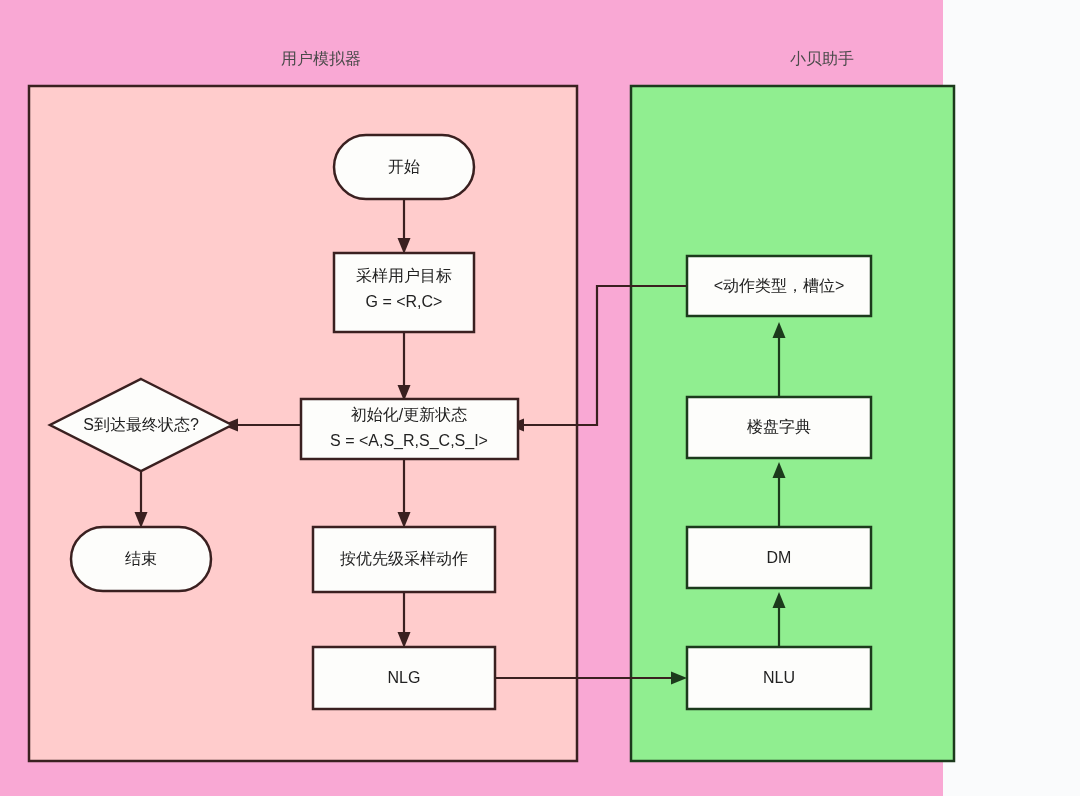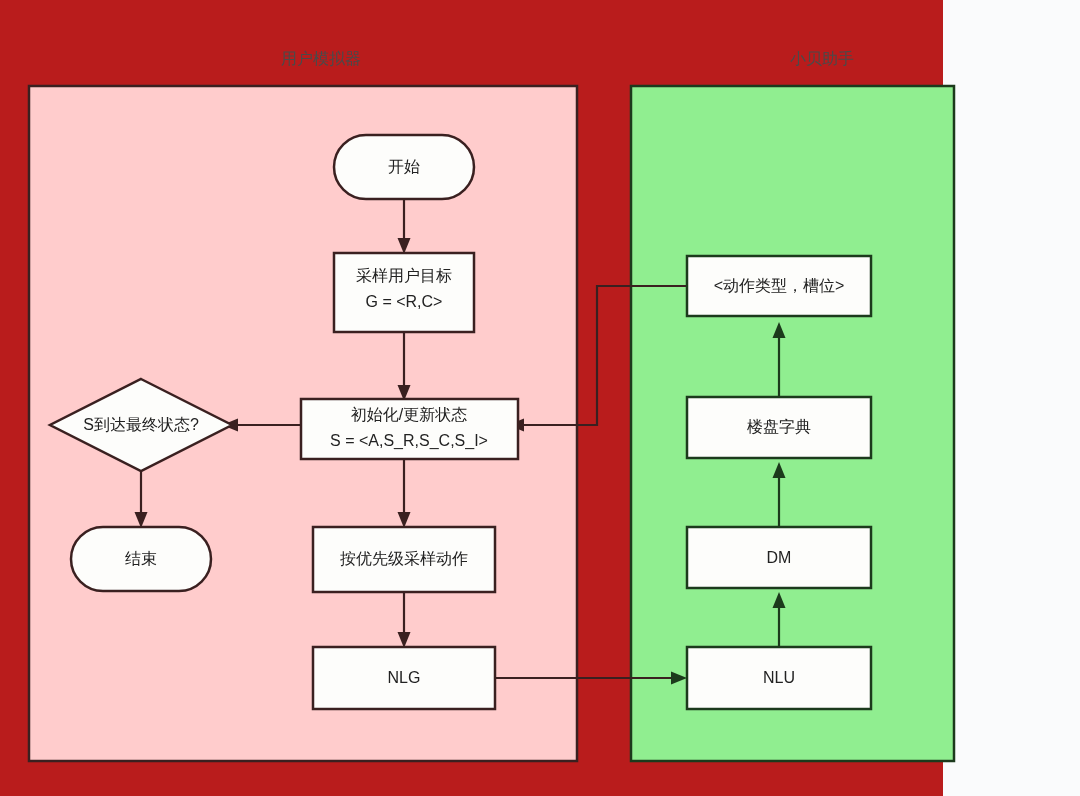--- a/index.html
+++ b/index.html
@@ -11,21 +11,21 @@
     width: 1080px;
     height: 796px;
     font-family: "Liberation Sans", "DejaVu Sans", sans-serif;
     overflow: hidden;
     position: relative;
   }
   #stage {
     position: relative;
     width: 943px;
     height: 796px;
-    background: #b91c1c;
+    background: #f9a8d4;
   }
   svg#flow {
     position: absolute;
     left: 0;
     top: 0;
     width: 1080px;
     height: 796px;
     display: block;
   }
   .swim-label {

